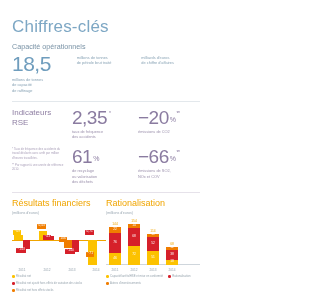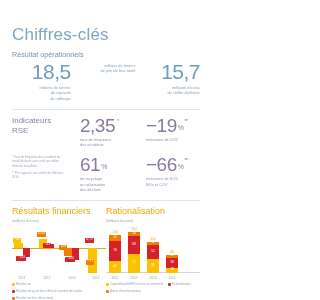--- a/index.html
+++ b/index.html
@@ -6,50 +6,50 @@
   html,body { width:212px; height:300px; }
   body {
     font-family:"Liberation Sans", sans-serif;
     background:#ffffff;
     color:#5b6b79;
     overflow:hidden;
   }
   .page { position:relative; width:212px; height:300px; background:#fff; }
 
   
-  .header { padding:26px 12px 0 12px; }
+  .header { padding:18px 12px 0 12px; }
   .title {
     font-size:17px; font-weight:400; color:#7da7c4;
     letter-spacing:.2px; line-height:1.1;
   }
   .subtitle {
     margin-top:5px; font-size:7.2px; color:#7a93a6; font-weight:400;
   }
 
   
   .kpi-row { display:flex; padding:2px 12px 0 12px; gap:6px; }
-  .kpi { flex:1;text-align:right; }
+  .kpi { flex:1; }
   .kpi-value {
     font-size:21px; font-weight:300; color:#6f9dbd; line-height:1.05;
     letter-spacing:-.5px;
   }
   .kpi-label {
     margin-top:2px; font-size:3.9px; line-height:1.45; color:#89a3b5;
   }
 
   .divider {
     height:1px; background:#e3e8ec; margin:7px 12px 0 12px;
   }
 
   
   .rse { padding:6px 12px 0 12px; position:relative; }
   .rse-grid {
     display:grid;
     grid-template-columns:56px 1fr 1fr;
-    column-gap:12px;
+    column-gap:4px;
   }
   .rse-title {
     font-size:8px; color:#8f7fa3; line-height:1.25; font-weight:400;
   }
   .rse-cell { position:relative; }
   .rse-value {
     font-size:19px; font-weight:300; color:#8a7ba0; line-height:1.05;
     letter-spacing:-.5px; white-space:nowrap;
   }
   .rse-value .unit { font-size:7px; vertical-align:2px; margin-left:1px; }
@@ -115,57 +115,56 @@
   }
   .legend-text { font-size:2.8px; color:#97a4ae; line-height:1.4; }
 </style>
 </head>
 <body>
 
 <div class="page">
 
   <div class="header">
     <div class="title">Chiffres-clés</div>
-    <div class="subtitle">Résultat opérationnels</div>
+    <div class="subtitle">Capacité opérationnels</div>
   </div>
 
   <div class="kpi-row">
     <div class="kpi">
       <div class="kpi-value">18,5</div>
       <div class="kpi-label" style="white-space:pre-line">millions de tonnes
 de capacité
 de raffinage</div>
     </div>
     <div class="kpi">
       <div class="kpi-label" style="white-space:pre-line">millions de tonnes
 de pétrole brut traité</div>
     </div>
     <div class="kpi">
-      <div class="kpi-value">15,7</div>
       <div class="kpi-label" style="white-space:pre-line">milliards d'euros
 de chiffre d'affaires</div>
     </div>
   </div>
 
   <div class="divider"></div>
 
   <div class="rse">
     <div class="rse-grid">
       <div class="rse-title" style="white-space:pre-line">Indicateurs
 RSE</div>
       <div class="rse-cell">
         <div class="rse-value">
           <span>2,35</span><span class="unit"></span><span class="star">*</span>
         </div>
         <div class="rse-label" style="white-space:pre-line">taux de fréquence
 des accidents</div>
       </div>
       <div class="rse-cell">
         <div class="rse-value">
-          <span>−19</span><span class="unit">%</span><span class="star">**</span>
+          <span>−20</span><span class="unit">%</span><span class="star">**</span>
         </div>
         <div class="rse-label" style="white-space:pre-line">émissions de CO2</div>
       </div>
     </div>
 
     <div class="rse-grid rse-row2">
       <div class="footnotes">
         <p>* Taux de fréquence des accidents du travail déclarés avec arrêt par million d'heures travaillées.</p>
         <p>** Par rapport à une année de référence 2010.</p>
       </div>

